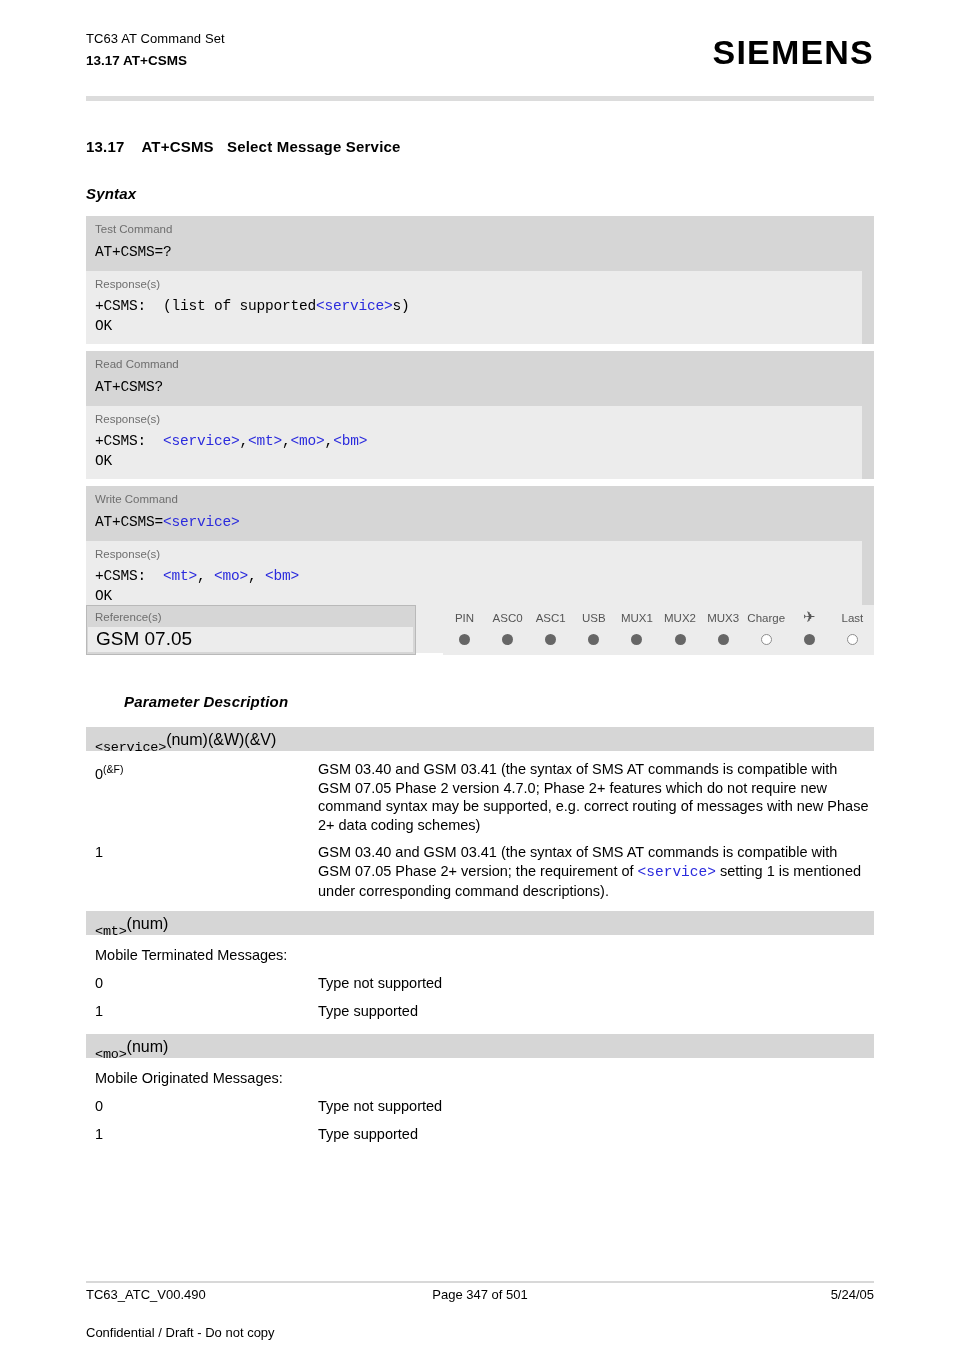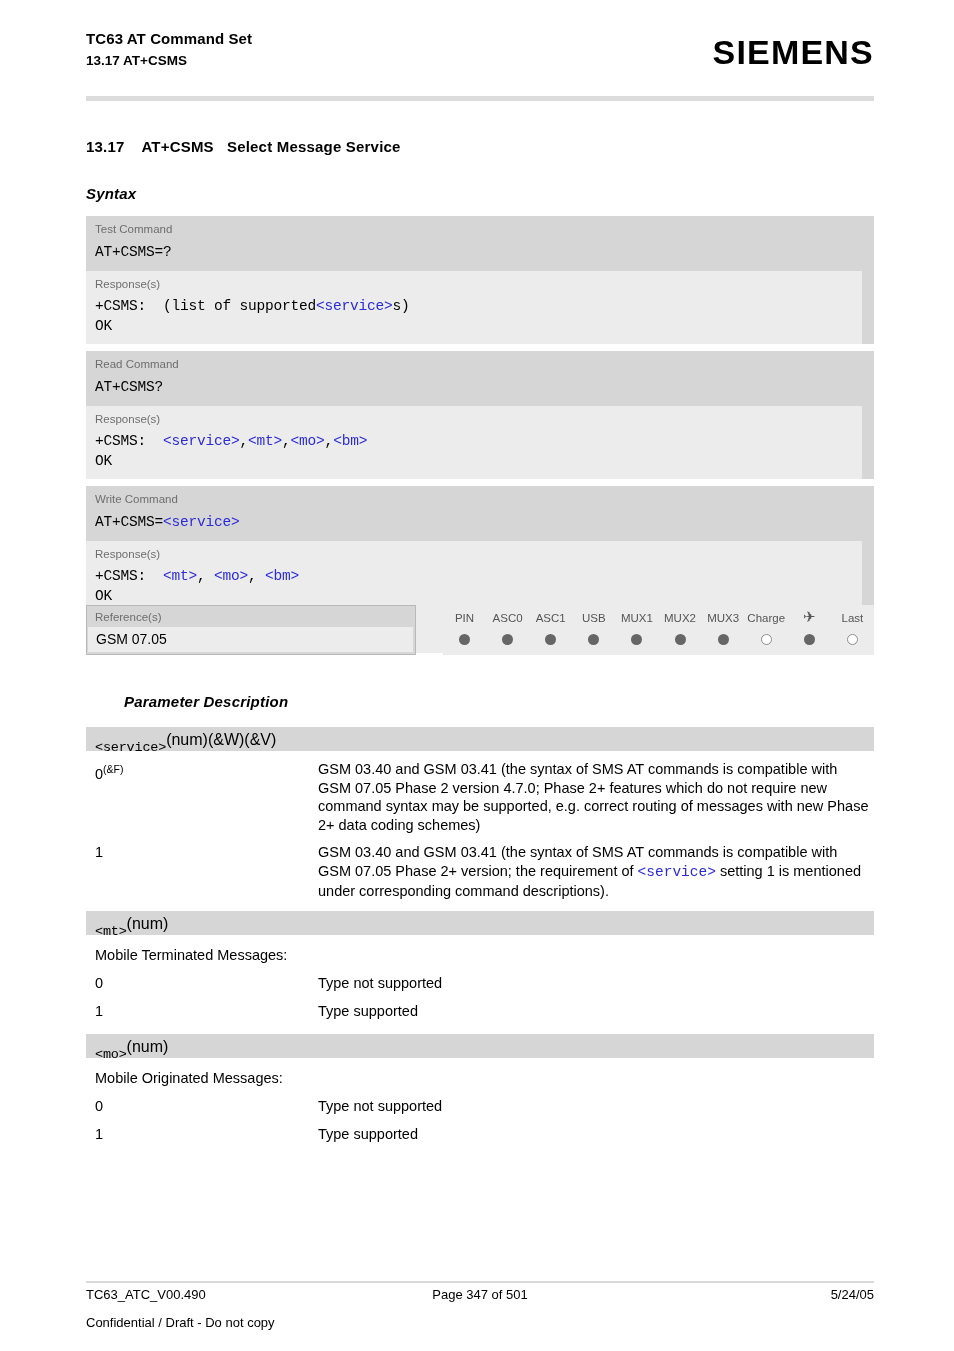--- a/index.html
+++ b/index.html
@@ -25,22 +25,22 @@
 
   
   .header {
     position: absolute;
     left: 86px;
     top: 28px;
     width: 788px;
     height: 60px;
   }
   .header-doc-title {
-    font-size: 15px;
-    font-weight: bold;
+    font-size: 13px;
+    font-weight: normal;
     letter-spacing: 0.1px;
     line-height: 21px;
   }
   .header-section {
     font-size: 13.5px;
     font-weight: bold;
     line-height: 18px;
     margin-top: 3px;
   }
   .brand {
@@ -153,21 +153,21 @@
   .ref-label {
     font-size: 11.5px;
     color: #6e6e6e;
     padding: 5px 10px 0 8px;
     line-height: 13px;
   }
   .ref-value {
     background: #ececec;
     margin: 3px 2px 8px 1px;
     padding: 2px 0 3px 8px;
-    font-size: 14px;
+    font-size: 19px;
     line-height: 20px;
   }
   .ind-box {
     position: absolute;
     left: 357px;
     top: 0;
     width: 431px;
     height: 50px;
     background: #ececec;
   }
@@ -283,21 +283,21 @@
     height: 20px;
   }
   .footer-left { position: absolute; left: 0; top: 0; }
   .footer-center {
     position: absolute;
     left: 0; right: 0;
     text-align: center;
     top: 0;
   }
   .footer-right { position: absolute; right: 0; top: 0; }
-  .footer-line2 { margin-top: 8px; }
+  .footer-line2 { margin-top: 18px; }
 </style>
 </head>
 <body>
 
 <div class="page">
 
   <div class="header">
     <div class="header-doc-title">TC63 AT Command Set</div>
     <div class="header-section">13.17 AT+CSMS</div>
     <div class="brand">SIEMENS</div>

